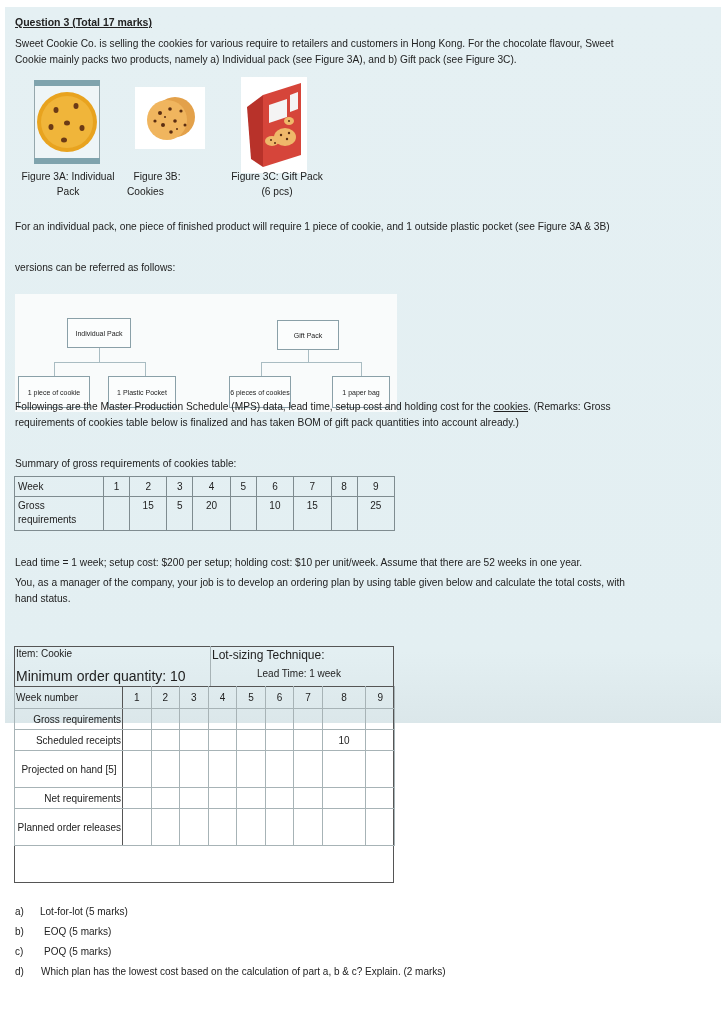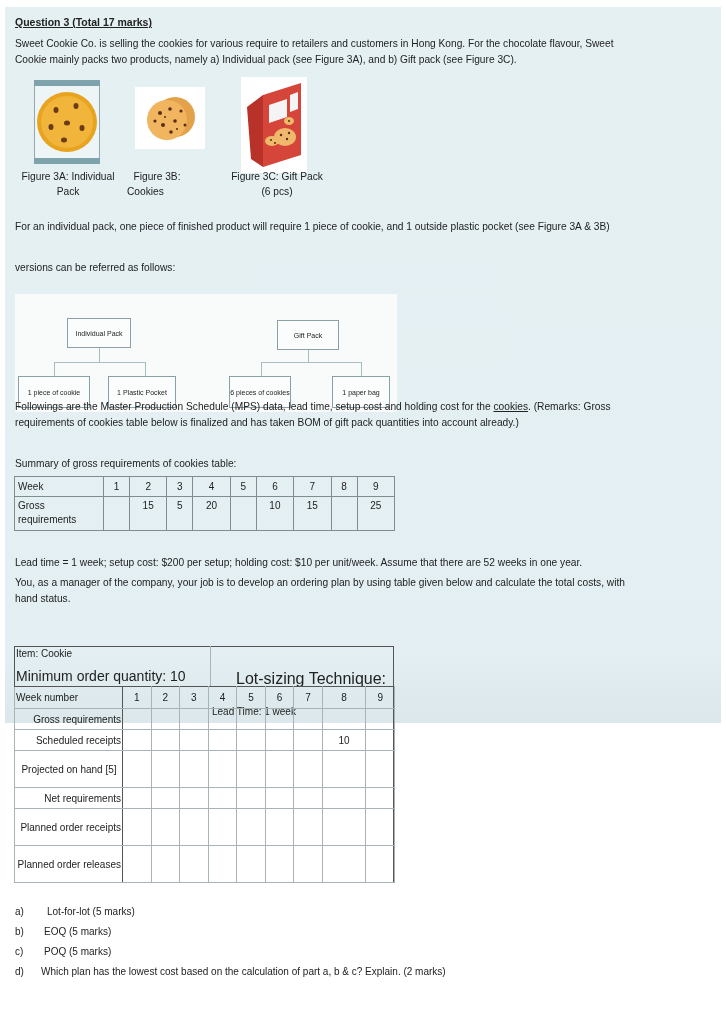--- a/index.html
+++ b/index.html
@@ -171,22 +171,22 @@
   <div class="abs para" style="top:548px;">Lead time = 1 week; setup cost: $200 per setup; holding cost: $10 per unit/week. Assume that there are 52 weeks in one year.</div>
   <div class="abs para" style="top:568px;">
     <div>You, as a manager of the company, your job is to develop an ordering plan by using table given below and calculate the total costs, with</div>
     <div>hand status.</div>
   </div>
 
   <div class="abs" style="left:9px; top:639px; width:380px; height:237px; border:1px solid #555;"></div>
   <div class="abs" style="left:11px; top:641px; font-size:10px;">Item: Cookie</div>
   <div class="abs" style="left:11px; top:661px; font-size:14px;">Minimum order quantity: 10</div>
   <div class="abs" style="left:205px; top:639px; width:1px; height:40px; background:#a7b3b6;"></div>
-  <div class="abs" style="left:207px; top:663px; font-size:16px;margin-left:24px;">Lot-sizing Technique:</div>
-  <div class="abs" style="left:207px; top:699px; font-size:10px;">Lead Time: 1 week</div>
+  <div class="abs" style="left:207px; top:641px; font-size:12px;">Lot-sizing Technique:</div>
+  <div class="abs" style="left:207px; top:661px; font-size:10px;padding-left:45px;">Lead Time: 1 week</div>
 
   <table class="mrp" style="left:9px; top:679px; width:381px;">
     <tbody>
         <tr class="h" style="height:22px;">
       <td class="rl" style="text-align:left; padding-left:1px;">Week number</td>
       <td>1</td>
       <td>2</td>
       <td>3</td>
       <td>4</td>
       <td class="thick">5</td>
@@ -237,49 +237,37 @@
       <td></td>
       <td></td>
       <td></td>
       <td class="thick"></td>
       <td></td>
       <td></td>
       <td></td>
       <td></td>
     </tr>
     <tr class="h" style="height:37px;">
-      <td class="rl" style="line-height:15px;">Planned order receipts</td>
-      <td></td>
-      <td></td>
-      <td></td>
-      <td></td>
-      <td class="thick"></td>
-      <td></td>
-      <td></td>
-      <td></td>
-      <td></td>
-    </tr>
-    <tr class="h" style="height:37px;">
       <td class="rl" style="line-height:15px;">Planned order releases</td>
       <td></td>
       <td></td>
       <td></td>
       <td></td>
       <td class="thick"></td>
       <td></td>
       <td></td>
       <td></td>
       <td></td>
     </tr>
   </tbody>
     </table>
 
   <div class="sub" style="left:10px; top:899px; width:600px; height:16px;">
     <span class="letter">a)</span>
-    <span class="text" style="left:32px;">Lot-for-lot (5 marks)</span>
+    <span class="text" style="left:25px;">Lot-for-lot (5 marks)</span>
   </div>
   <div class="sub" style="left:10px; top:919px; width:600px; height:16px;">
     <span class="letter">b)</span>
     <span class="text" style="left:29px;">EOQ (5 marks)</span>
   </div>
   <div class="sub" style="left:10px; top:939px; width:600px; height:16px;">
     <span class="letter">c)</span>
     <span class="text" style="left:29px;">POQ (5 marks)</span>
   </div>
   <div class="sub" style="left:10px; top:959px; width:600px; height:16px;">

